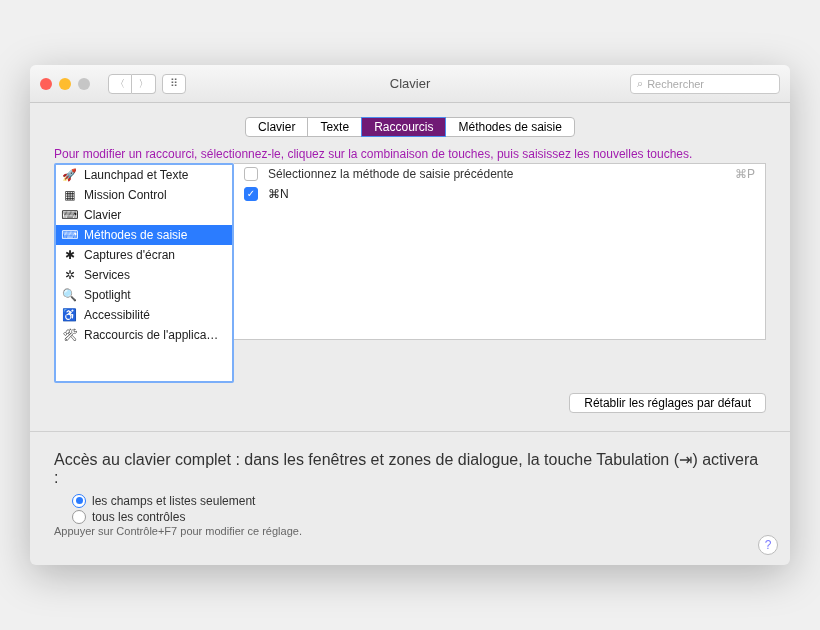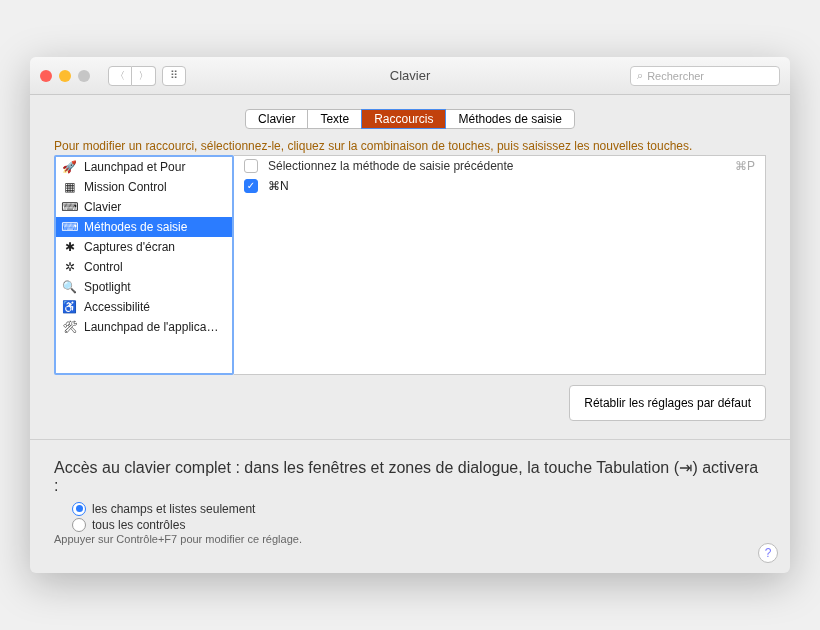--- a/index.html
+++ b/index.html
@@ -13,36 +13,36 @@
 .navbtn { width: 24px; height: 20px; background: #fff; border: 1px solid #c4c4c4; display: flex; align-items: center; justify-content: center; font-size: 10px; color: #888; }
 .navbtn:first-child { border-radius: 4px 0 0 4px; } .navbtn:last-child { border-radius: 0 4px 4px 0; border-left: none; }
 .gridbtn { margin-left: 6px; width: 24px; height: 20px; background: #fff; border: 1px solid #c4c4c4; border-radius: 4px; display: flex; align-items: center; justify-content: center; font-size: 11px; color: #666; }
 .wtitle { position: absolute; left: 0; right: 0; text-align: center; font-size: 13px; color: #4a4a4a; pointer-events: none; }
 .search { margin-left: auto; width: 150px; height: 20px; background: #fff; border: 1px solid #c9c9c9; border-radius: 4px; display: flex; align-items: center; padding: 0 6px; font-size: 11px; color: #aaa; gap: 4px; }
 .content { padding: 14px 24px 20px; }
 .tabs { display: flex; justify-content: center; margin-bottom: 10px; }
 .tab { font-size: 12px; padding: 2px 12px; background: #fff; border: 1px solid #bcbcbc; margin-left: -1px; cursor: default; }
 .tab:first-child { border-radius: 4px 0 0 4px; margin-left: 0; }
 .tab:last-child { border-radius: 0 4px 4px 0; }
-.tab.sel { background: #c2410c; color: #fff; border-color: #4a8cee; position: relative; z-index: 1; }
-.intro { font-size: 12px; color: #a16207; line-height: 1.3; margin-bottom: 0; }
+.tab.sel { background: #701a75; color: #fff; border-color: #4a8cee; position: relative; z-index: 1; }
+.intro { font-size: 12px; color: #a21caf; line-height: 1.3; margin-bottom: 0; }
 .panels { display: flex; gap: 0; }
 .left { width: 180px; height: 220px; background: #fff; border: 2px solid #7aaef9; border-radius: 2px; overflow: hidden; }
 .cat { display: flex; align-items: center; gap: 6px; padding: 2px 6px; font-size: 12px; color: #222; white-space: nowrap; overflow: hidden; text-overflow: ellipsis; }
 .cat.sel { background: #2b7cff; color: #fff; }
 .cat .ico { width: 16px; height: 16px; flex-shrink: 0; display: flex; align-items: center; justify-content: center; font-size: 12px; }
-.right { flex: 1; height: 220px; background: #fff; border: 1px solid #c9c9c9; border-left: none; overflow: hidden; }
+.right { flex: 1; height: 177px; background: #fff; border: 1px solid #c9c9c9; border-left: none; overflow: hidden; }
 .scrow { display: flex; align-items: center; padding: 3px 10px; font-size: 12px; color: #333; gap: 10px; }
 .chk { width: 14px; height: 14px; border: 1px solid #bbb; border-radius: 3px; background: #fff; display: flex; align-items: center; justify-content: center; flex-shrink: 0; }
 .chk.on { background: #2b7cff; border-color: #2b7cff; color: #fff; font-size: 10px; }
 .scname { flex: 1; }
 .sckey { color: #aaa; font-size: 12px; }
 .sckey.act { color: #222; }
 .restore { display: flex; justify-content: flex-end; margin-top: 10px; }
-.btn { font-size: 12px; padding: 10px 14px; background: #fff; border: 1px solid #c4c4c4; border-radius: 4px; }
+.btn { font-size: 12px; padding: 2px 14px; background: #fff; border: 1px solid #c4c4c4; border-radius: 4px; }
 .sep { height: 1px; background: #d0d0d0; margin: 18px -24px; }
 .full { font-size: 16px; color: #333; }
 .radios { margin: 6px 0 0 18px; }
 .radio { display: flex; align-items: flex-end; gap: 6px; font-size: 12px; color: #333; padding: 1px 0; }
 .rb { width: 14px; height: 14px; border-radius: 50%; border: 1px solid #999; background: #fff; display: flex; align-items: center; justify-content: center; flex-shrink: 0; }
 .rb.on { border-color: #2b7cff; }
 .rb.on::after { content: ""; width: 7px; height: 7px; border-radius: 50%; background: #2b7cff; }
 .hint { font-size: 11px; color: #666; margin-top: 0; }
 .help { position: absolute; right: 12px; bottom: 10px; width: 20px; height: 20px; border: 1px solid #bbb; border-radius: 50%; background: #fff; color: #7a7aff; font-size: 12px; display: flex; align-items: center; justify-content: center; }
 .window { position: relative; padding-bottom: 8px; }
@@ -76,53 +76,53 @@
       <div class="tab sel">Raccourcis</div>
       <div class="tab">Méthodes de saisie</div>
     </div>
 
     <div class="intro">Pour modifier un raccourci, sélectionnez-le, cliquez sur la combinaison de touches, puis saisissez les nouvelles touches.</div>
 
     <div class="panels">
       <div class="left">
         <div class="cat">
             <span class="ico">🚀</span>
-            <span>Launchpad et Pour</span>
+            <span>Launchpad et Texte</span>
           </div>
         <div class="cat">
             <span class="ico">▦</span>
             <span>Mission Control</span>
           </div>
         <div class="cat">
             <span class="ico">⌨</span>
             <span>Clavier</span>
           </div>
         <div class="cat sel">
             <span class="ico">⌨</span>
             <span>Méthodes de saisie</span>
           </div>
         <div class="cat">
             <span class="ico">✱</span>
             <span>Captures d'écran</span>
           </div>
         <div class="cat">
             <span class="ico">✲</span>
-            <span>Control</span>
+            <span>Services</span>
           </div>
         <div class="cat">
             <span class="ico">🔍</span>
             <span>Spotlight</span>
           </div>
         <div class="cat">
             <span class="ico" style="color:#2b7cff">♿</span>
             <span>Accessibilité</span>
           </div>
         <div class="cat">
             <span class="ico">🛠</span>
-            <span>Launchpad de l'applica…</span>
+            <span>Raccourcis de l'applica…</span>
           </div>
       </div>
       <div class="right">
         <div class="scrow">
           <div class="chk"></div>
           <div class="scname">Sélectionnez la méthode de saisie précédente</div>
           <div class="sckey">⌘P</div>
         </div>
         <div class="scrow">
           <div class="chk on">✓</div>

